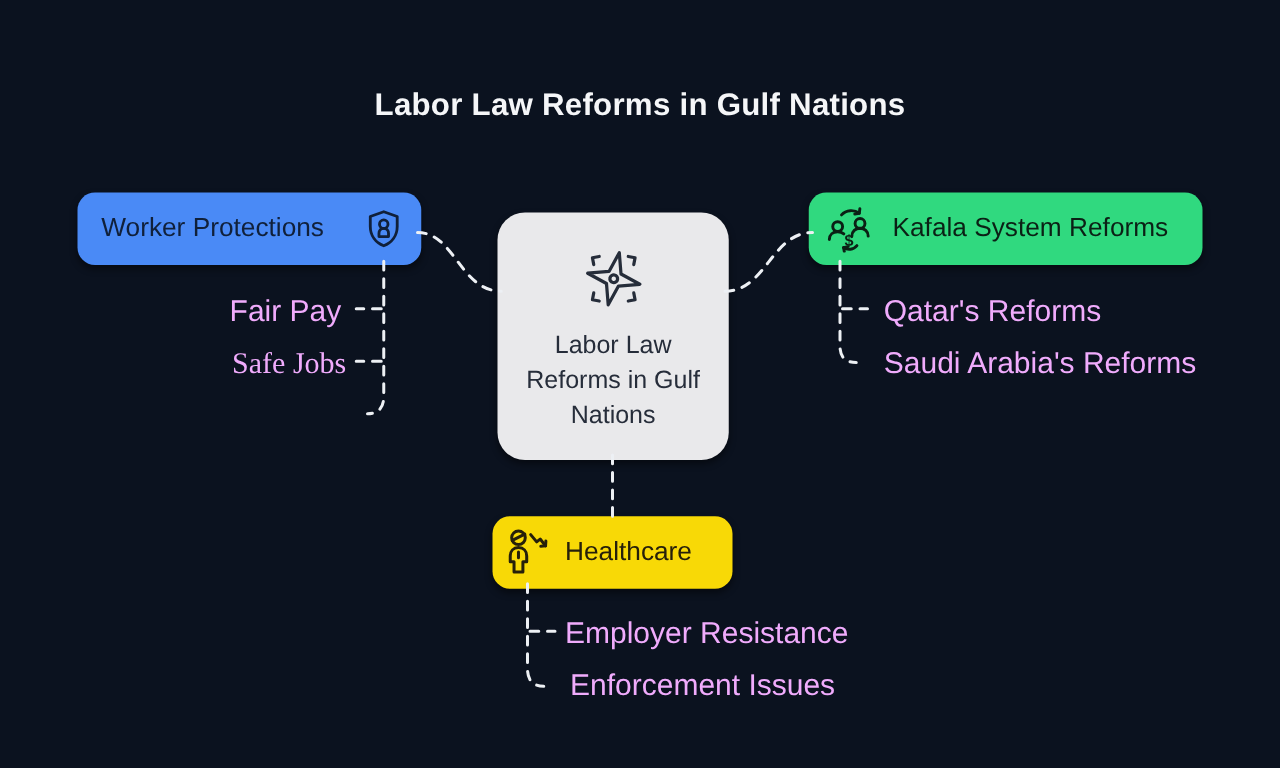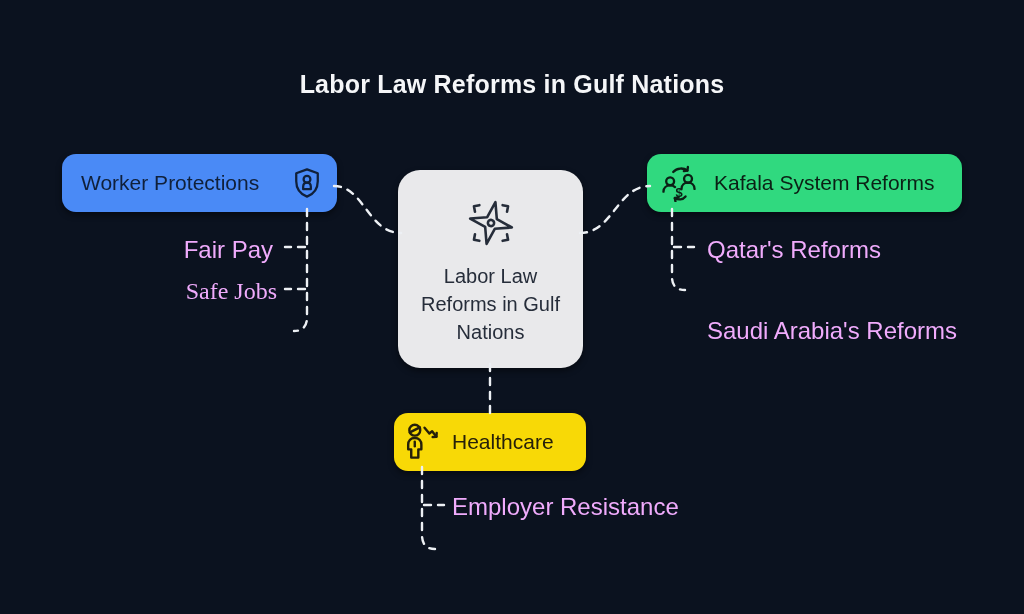--- a/index.html
+++ b/index.html
@@ -56,21 +56,21 @@
 
   .leaf {
     position: absolute; color: #f0abfc;
     font-size: 24px; line-height: 28px; white-space: nowrap;
     cursor: pointer;
   }
   #leaf-fair-pay      { right: 751px; top: 236px; }
   #leaf-safe-jobs     { right: 747px; top: 277px; font-family: Liberation Serif, serif; }
   #leaf-healthcare    { right: 744px; top: 318px; }
   #leaf-qatar         { left: 707px;  top: 236px; }
-  #leaf-saudi         { left: 707px;  top: 277px; margin-top: 40px; }
+  #leaf-saudi         { left: 707px;  top: 277px; }
   #leaf-employer      { left: 452px;  top: 493px; }
   #leaf-enforcement   { left: 456px;  top: 535px; }
 
   .connectors {
     position: absolute; left: 0; top: 0;
     width: 1024px; height: 614px;
     pointer-events: none;
   }
   .connectors path {
     stroke: #edf0f4; stroke-width: 2.4; fill: none;
@@ -141,20 +141,21 @@
       </svg>
     </span>
     <span>Healthcare</span>
   </div>
 
   <div class="leaf" id="leaf-fair-pay">Fair Pay</div>
   <div class="leaf" id="leaf-safe-jobs">Safe Jobs</div>
   <div class="leaf" id="leaf-qatar">Qatar's Reforms</div>
   <div class="leaf" id="leaf-saudi">Saudi Arabia's Reforms</div>
   <div class="leaf" id="leaf-employer">Employer Resistance</div>
+  <div class="leaf" id="leaf-enforcement">Enforcement Issues</div>
 
   <svg class="connectors" viewBox="0 0 1024 614">
     <path d="M334 186 C364 186 368 233 401 233"></path>
     <path d="M580 233 C613 233 617 186 650 186"></path>
     <path d="M490 364 L490 417"></path>
 
     <path d="M307 209 L307 317 Q307 331 294 331"></path>
     <path d="M305 247 L285 247"></path>
     <path d="M305 289 L285 289"></path>
 

